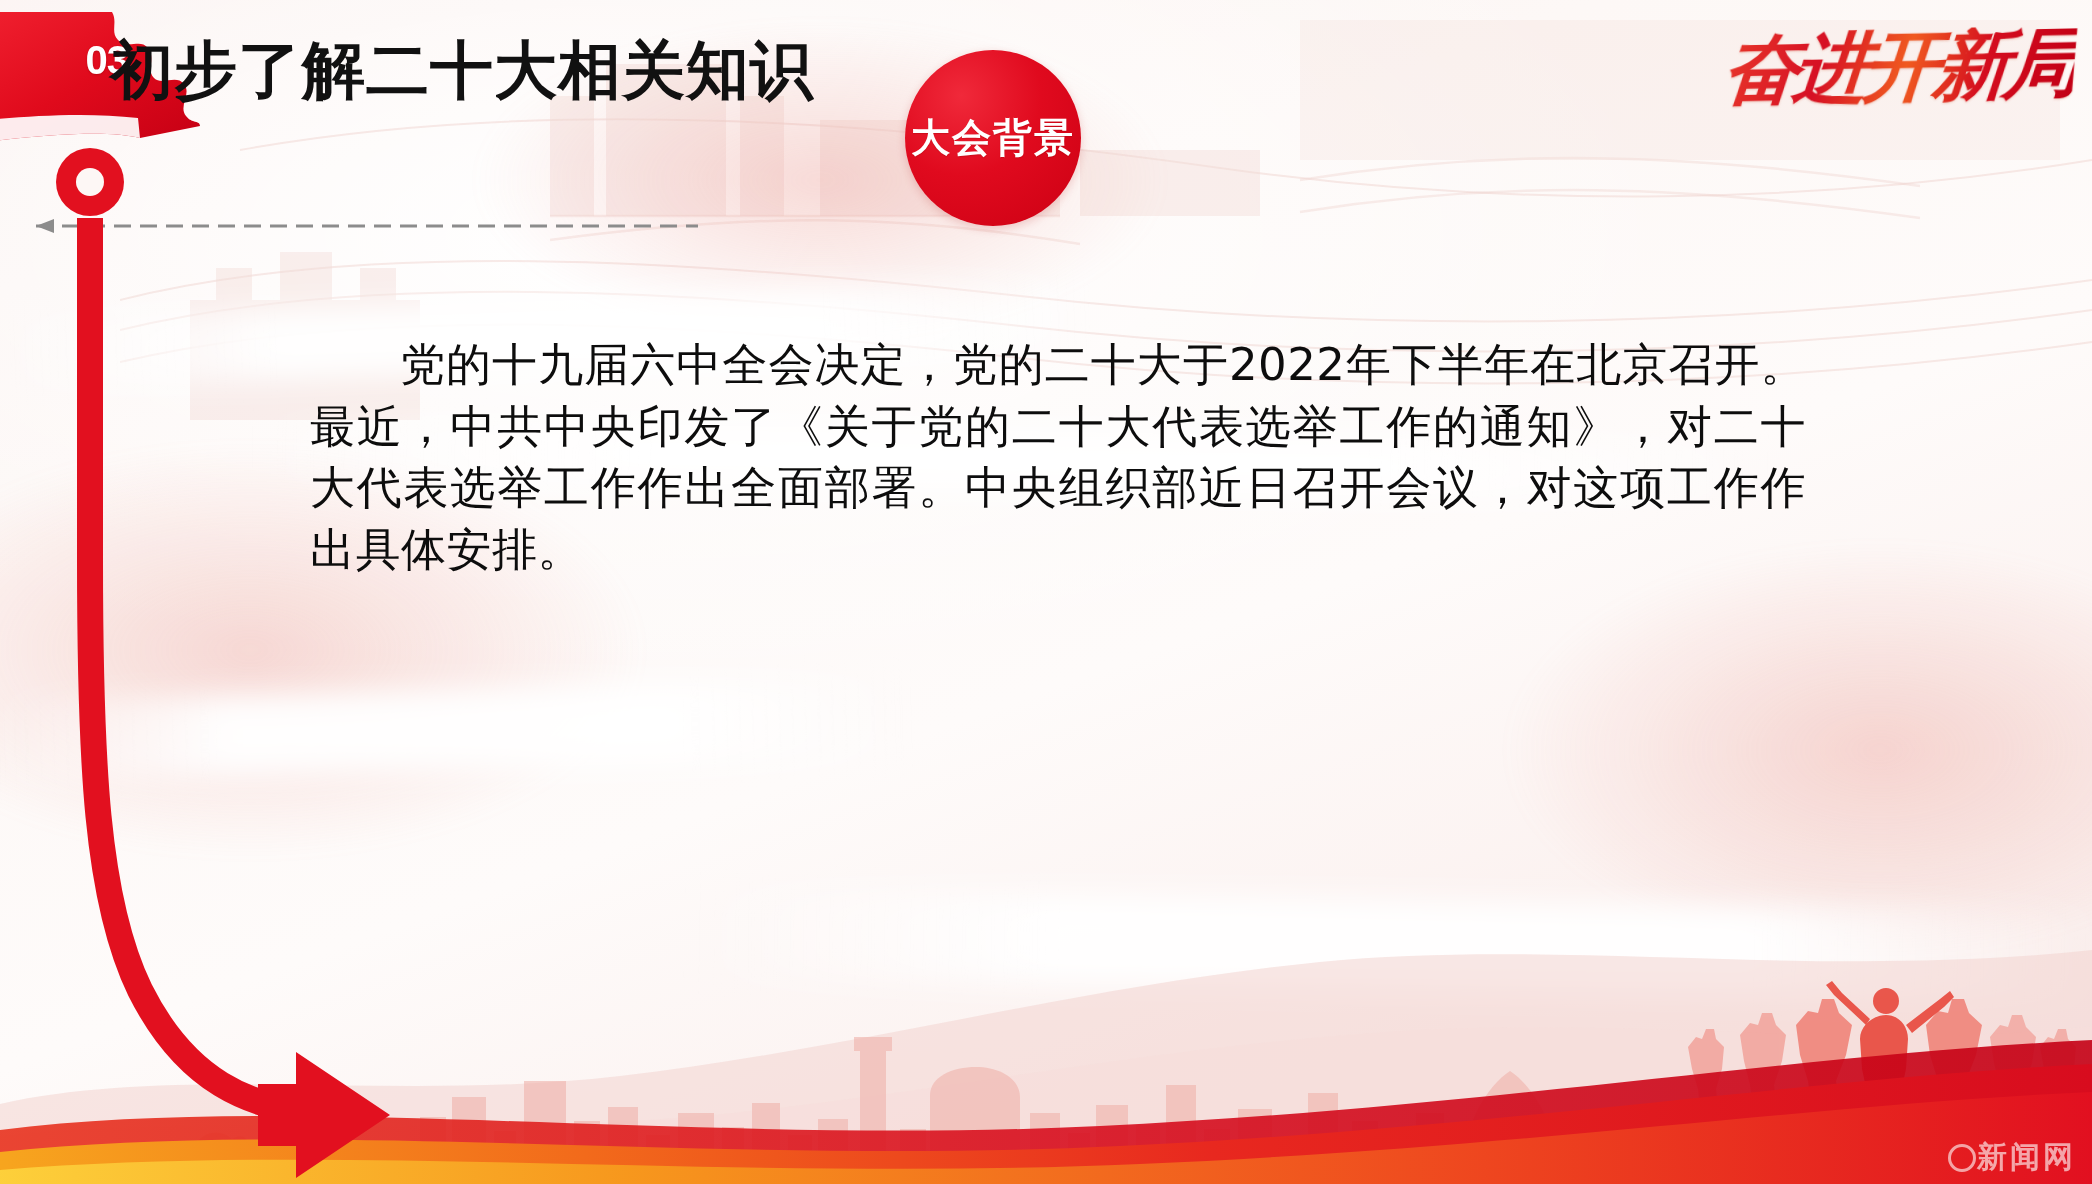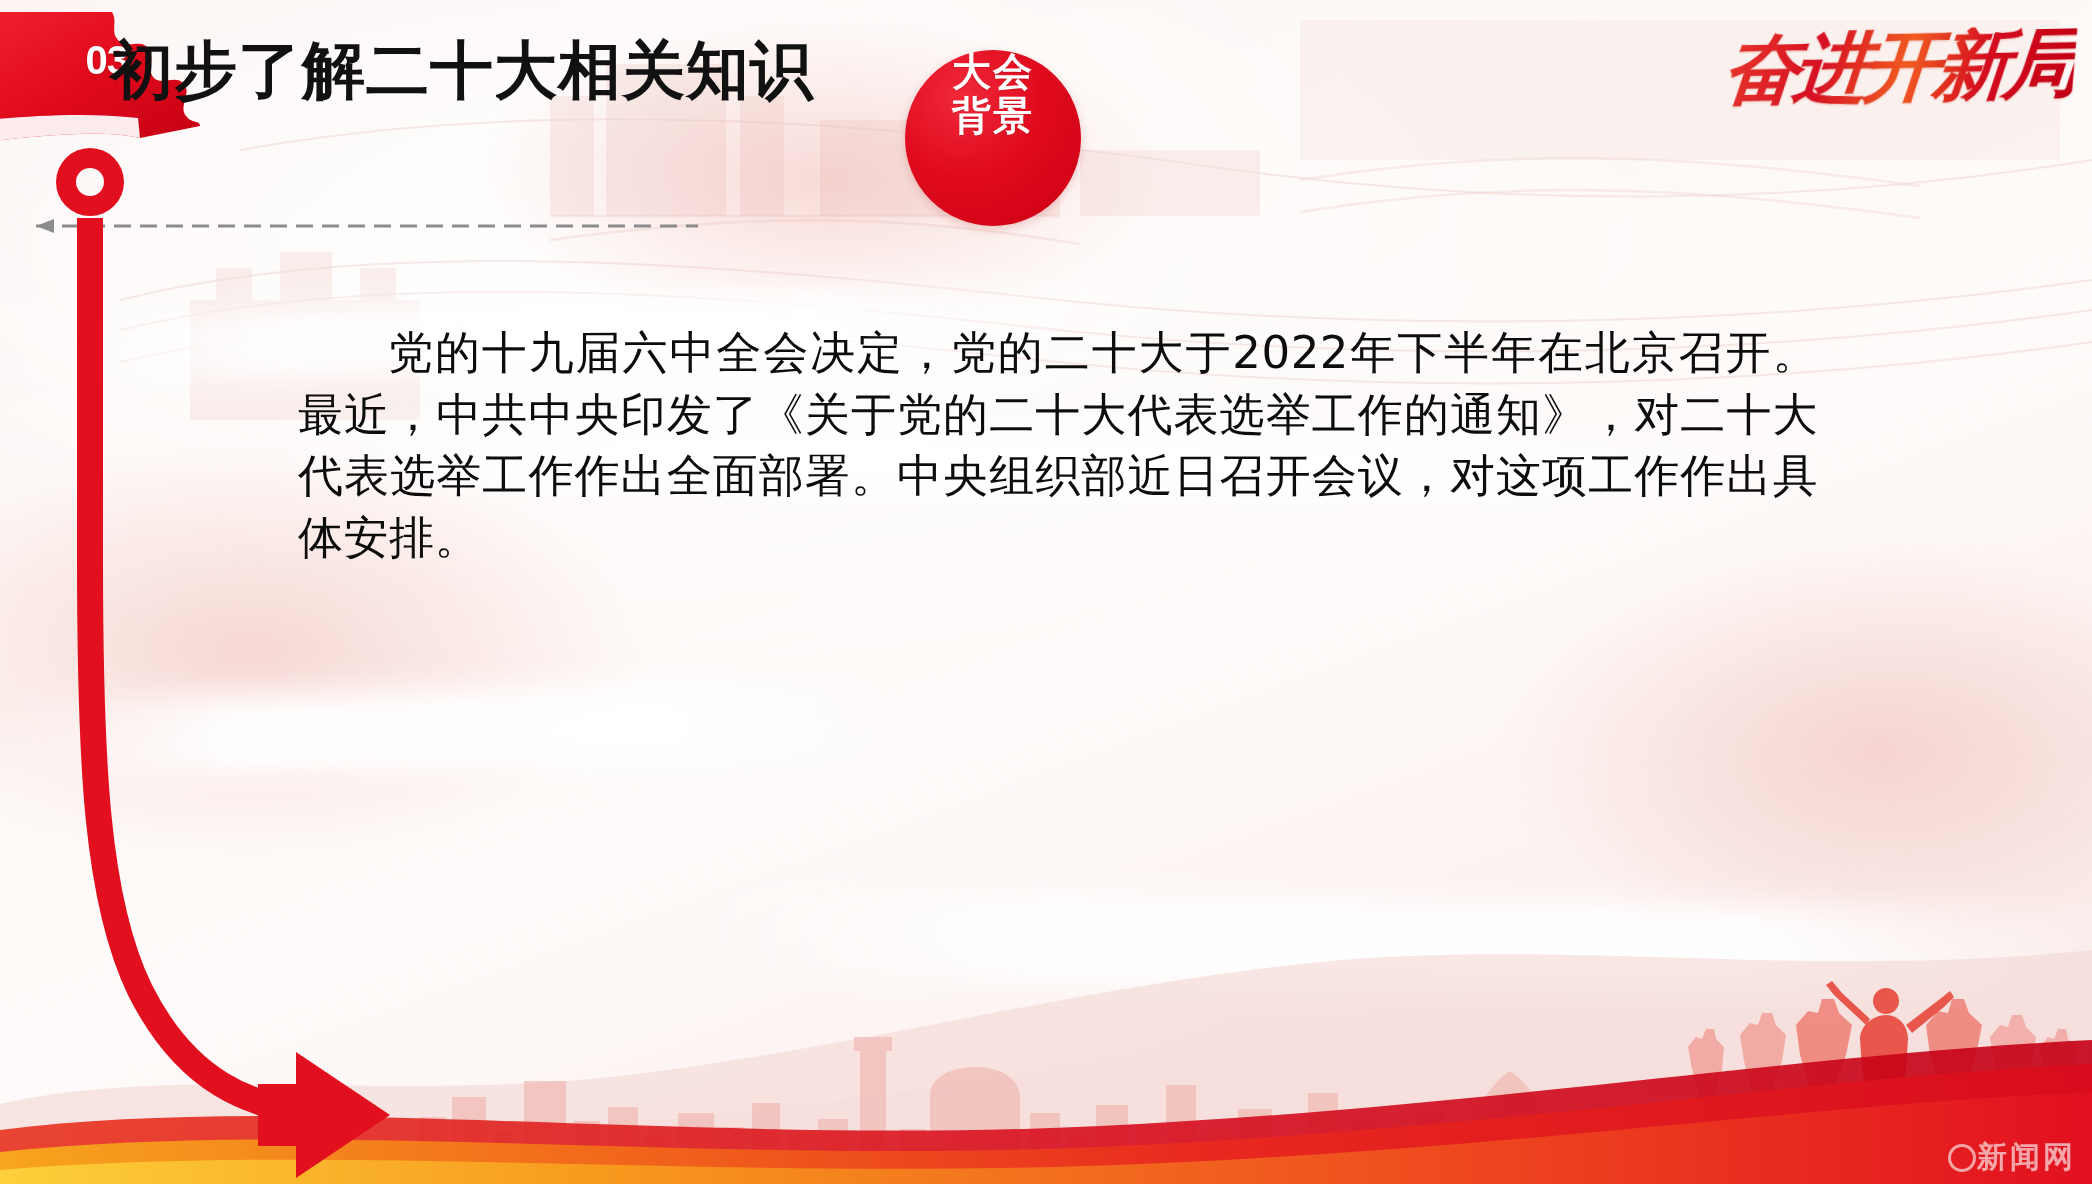--- a/index.html
+++ b/index.html
@@ -77,21 +77,21 @@
     letter-spacing:1px; white-space:nowrap;
     font-family:"DejaVu Sans","Liberation Sans",sans-serif;
   }
 
   
   .badge{
     position:absolute; left:905px; top:50px; width:176px; height:176px;
     border-radius:50%;
     background:radial-gradient(circle at 32% 26%, #f0293a 0%, #e00a1e 45%, #cc0013 100%);
     box-shadow:0 3px 10px rgba(180,0,0,.18);
-    display:flex; flex-direction:column; align-items:center; 
+    display:flex; flex-direction:row; align-items:center; justify-content:center;
   }
   .badge span{
     color:#fff; font-size:39px; font-weight:bold; line-height:1.12;
     letter-spacing:2px;
     font-family:"DejaVu Sans","Liberation Sans",sans-serif;
     text-shadow:0 1px 1px rgba(130,0,0,.25);
   }
 
   
   .brand{
@@ -118,21 +118,21 @@
   .dashline svg{ width:100%; height:100%; display:block; }
 
   
   .body-text{
     position:absolute; left:298px; top:322px; width:1520px;
     font-size:45px; line-height:1.37; color:#0d0d0d;
     font-family:"DejaVu Sans","Liberation Sans",sans-serif;
     letter-spacing:.5px;
     text-align:justify; text-justify:inter-character;
   }
-  .body-text p{ text-indent:2em; margin:0; }
+  .body-text p{ text-indent:2em; margin:12px; }
 
   
   .watermark{
     position:absolute; right:16px; bottom:6px;
     font-size:30px; font-weight:bold; color:rgba(255,255,255,.62);
     letter-spacing:3px;
     font-family:"DejaVu Sans","Liberation Sans",sans-serif;
     display:flex; align-items:center; gap:1px;
   }
   .wm-ring{

